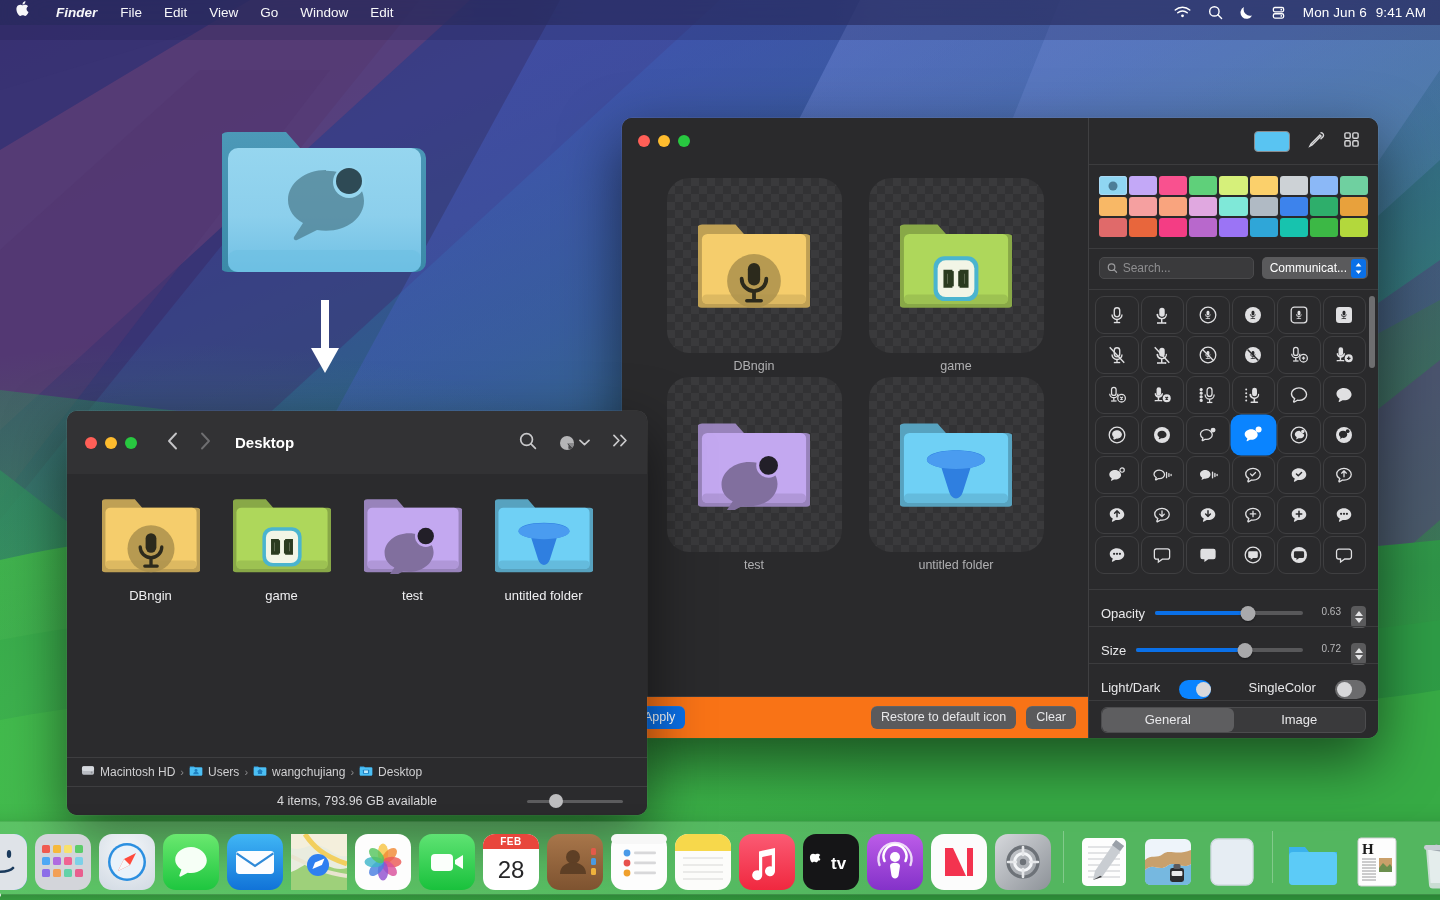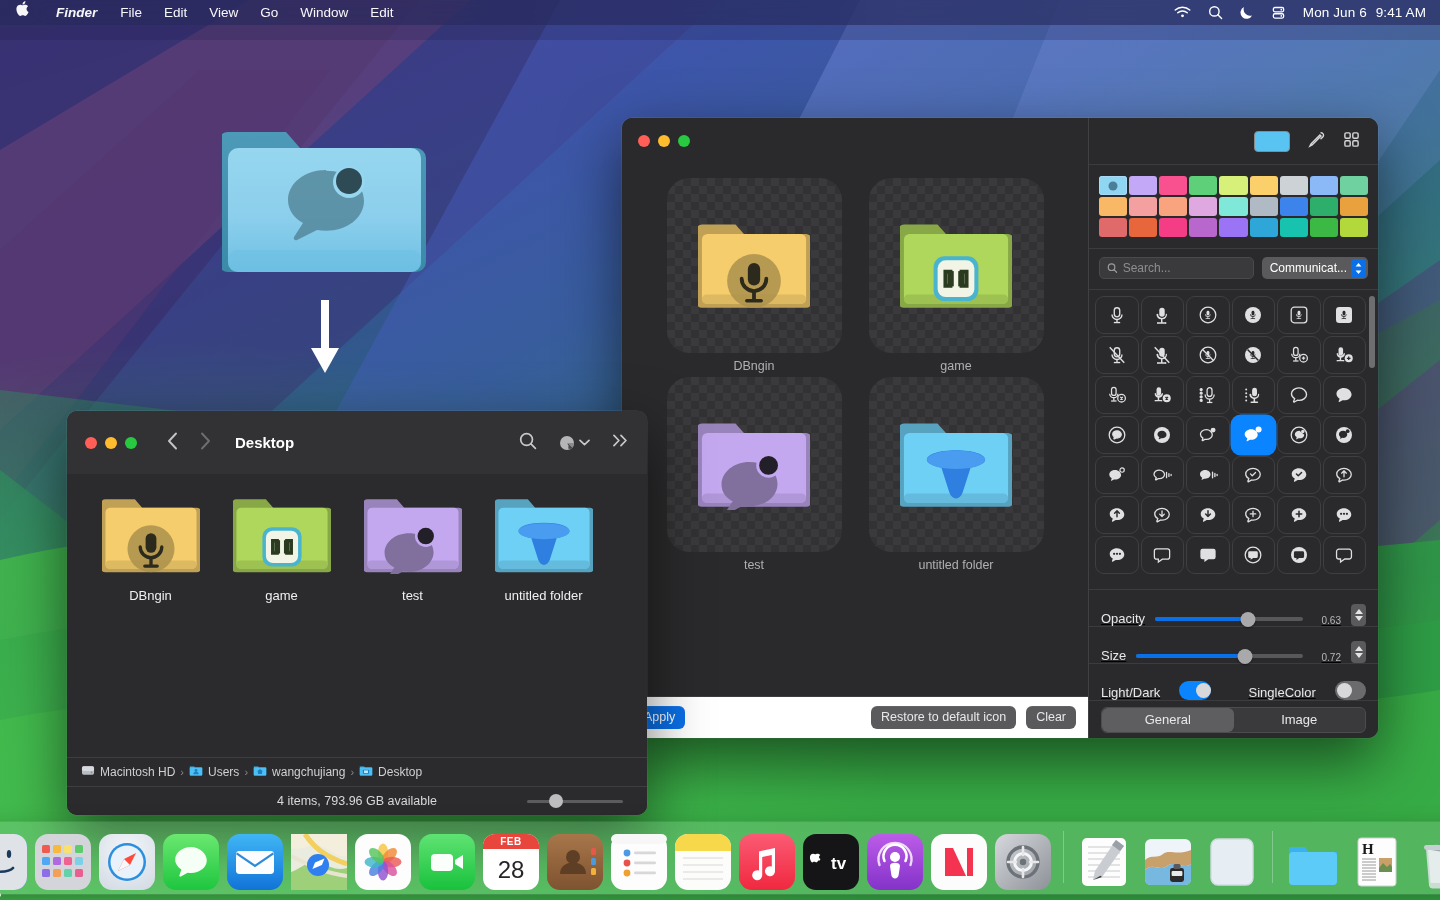--- a/index.html
+++ b/index.html
@@ -62,21 +62,21 @@
       linear-gradient(45deg,#3a3a3c 25%,transparent 25%,transparent 75%,#3a3a3c 75%),
       linear-gradient(45deg,#3a3a3c 25%,transparent 25%,transparent 75%,#3a3a3c 75%);
     background-size:16px 16px;
     background-position:0 0, 8px 8px;
     background-color:#323234;
     display:flex; align-items:center; justify-content:center;
   }
   .preview-label { color:#b0b0b2; font-size:12.5px; margin-top:6px; }
   #editor-bottombar {
     height:42px; border-top:.5px solid #3c3c3e; display:flex; align-items:center;
-    padding:8px 12px; gap:10px; background:#ffffff;
+    padding:8px 12px; gap:10px; background:#f97316;
   }
   .btn {
     font-size:12.5px; color:#e8e8ea; background:#5a5a5c;
     border-radius:6px; padding:4px 10px; line-height:15px; white-space:nowrap;
     box-shadow:0 .5px 0 rgba(255,255,255,.12) inset;
   }
   .btn.primary { background:#0a70e8; color:#fff; }
 
   
   #editor-right {
@@ -108,21 +108,21 @@
   #category-select .label { color:#fff; font-size:12px; white-space:nowrap; overflow:hidden; text-overflow:ellipsis; }
   .stepper-blue { width:15px; height:19px; border-radius:3px; background:#0a70e8; display:flex; flex-direction:column; align-items:center; justify-content:center; gap:1px; flex:0 0 auto; }
   #icon-scroll { flex:1; position:relative; border-top:.5px solid #3c3c3e; overflow:hidden; }
   #icon-grid { display:grid; grid-template-columns:repeat(6,1fr); gap:2px; padding:6px 12px 6px 6px; }
   .icon-cell {
     height:38px; border-radius:9px; display:flex; align-items:center; justify-content:center;
     border:.5px solid #3f3f41;
   }
   .icon-cell.sel { background:#0a84ff; border-color:#0a84ff; box-shadow:0 0 0 1.5px #0a84ff; }
   #icon-scrollbar { position:absolute; right:3px; top:6px; width:6px; height:72px; border-radius:3px; background:#6e6e70; }
-  .ctrl-row { height:37px; display:flex; align-items:flex-end; gap:10px; padding:0 12px; border-top:.5px solid #3c3c3e;text-decoration:underline; }
+  .ctrl-row { height:37px; display:flex; align-items:flex-start; gap:10px; padding:16px 12px; border-top:.5px solid #3c3c3e; }
   .ctrl-label { color:#e8e8ea; font-size:13px; white-space:nowrap; }
   .slider { flex:1; height:14px; position:relative; display:flex; align-items:center; }
   .slider .track { position:absolute; left:0; right:0; height:3.5px; border-radius:2px; background:#58585a; }
   .slider .fill { position:absolute; left:0; height:3.5px; border-radius:2px; background:#0a70e8; }
   .slider .knob { position:absolute; width:15px; height:15px; border-radius:50%; background:#a9a9ab; transform:translateX(-50%); box-shadow:0 1px 2px rgba(0,0,0,.4); }
   .ctrl-value { color:#b8b8ba; font-size:10px; width:28px; text-align:right; }
   .stepper {
     width:15px; height:22px; border-radius:4px; background:#5a5a5c;
     display:flex; flex-direction:column; align-items:center; justify-content:center; gap:2px;
   }

